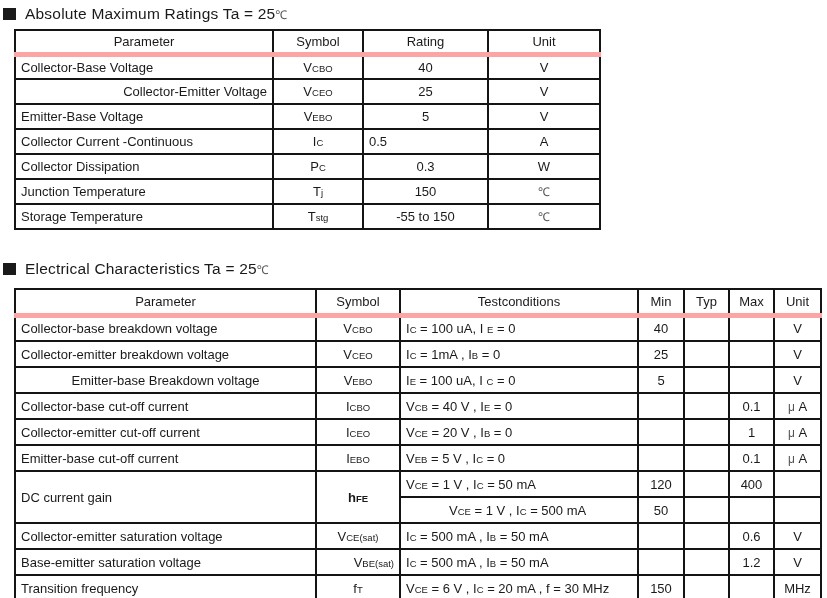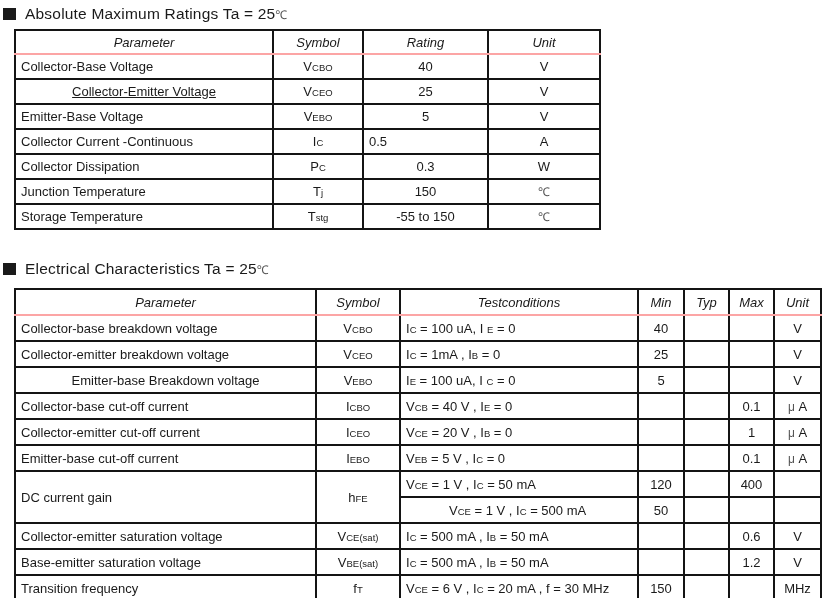--- a/index.html
+++ b/index.html
@@ -15,21 +15,21 @@
     margin:5px 0 6px 3px; height:18px; line-height:18px;
   }
   .bullet { width:13px; height:12px; background:#1a1a1a; display:inline-block; flex:0 0 auto; }
   .s2 .sec-title { margin-top:30px; margin-bottom:10px; }
   table { border-collapse:collapse; table-layout:fixed; margin-left:14px; background:#fff; }
   th, td {
     border:2px solid #141414; font-size:13px; font-weight:400;
     padding:0 5px; white-space:nowrap; overflow:hidden;
     text-align:center; color:#1a1a1a;
   }
-  thead th { border-bottom:2px solid #fca5a5;font-style:italic; }
+  thead th { border-bottom:5px solid #fca5a5; }
   .t1 th { height:24px; }
   .t1 td { height:25px; }
   .t2 th { height:26px; }
   .t2 td { height:26px; }
   .sb { font-size:9.5px; }
   .muted { color:#555; font-size:12px; }
 </style>
 </head>
 <body>
 
@@ -56,21 +56,21 @@
           </tr>
         </thead>
         <tbody>
           <tr>
             <td style="text-align: left;">Collector-Base Voltage</td>
             <td style="text-align: center;">V<span class="sb">CBO</span></td>
             <td style="text-align: center;">40</td>
             <td style="text-align: center;">V</td>
           </tr>
           <tr>
-            <td style="text-align: center; text-decoration: underline;">Collector-Emitter Voltage</td>
+            <td style="text-align: right;">Collector-Emitter Voltage</td>
             <td style="text-align: center;">V<span class="sb">CEO</span></td>
             <td style="text-align: center;">25</td>
             <td style="text-align: center;">V</td>
           </tr>
           <tr>
             <td style="text-align: left;">Emitter-Base Voltage</td>
             <td style="text-align: center;">V<span class="sb">EBO</span></td>
             <td style="text-align: center;">5</td>
             <td style="text-align: center;">V</td>
           </tr>
@@ -178,21 +178,21 @@
             <td style="text-align: left;">Emitter-base cut-off current</td>
             <td style="text-align: center;">I<span class="sb">EBO</span></td>
             <td style="text-align: left;">V<span class="sb">EB</span> = 5 V , I<span class="sb">C</span> = 0</td>
             <td style="text-align: center;"></td>
             <td style="text-align: center;"></td>
             <td style="text-align: center;">0.1</td>
             <td style="text-align: center;"><span class="muted">μ</span> A</td>
           </tr>
           <tr>
             <td rowspan="2" style="text-align: left;">DC current gain</td>
-            <td rowspan="2" style="text-align: center;">h<span class="sb">FE</span></td>
+            <td rowspan="2" style="text-align: center; font-weight: bold;">h<span class="sb">FE</span></td>
             <td style="text-align: left;">V<span class="sb">CE</span> = 1 V , I<span class="sb">C</span> = 50 mA</td>
             <td style="text-align: center;">120</td>
             <td style="text-align: center;"></td>
             <td style="text-align: center;">400</td>
             <td style="text-align: center;"></td>
           </tr>
           <tr>
             <td style="text-align: left; padding-left: 48px;">V<span class="sb">CE</span> = 1 V , I<span class="sb">C</span> = 500 mA</td>
             <td style="text-align: center;">50</td>
             <td style="text-align: center;"></td>
@@ -203,21 +203,21 @@
             <td style="text-align: left;">Collector-emitter saturation voltage</td>
             <td style="text-align: center;">V<span class="sb">CE(sat)</span></td>
             <td style="text-align: left;">I<span class="sb">C</span> = 500 mA , I<span class="sb">B</span> = 50 mA</td>
             <td style="text-align: center;"></td>
             <td style="text-align: center;"></td>
             <td style="text-align: center;">0.6</td>
             <td style="text-align: center;">V</td>
           </tr>
           <tr>
             <td style="text-align: left; margin-top: 16px;">Base-emitter saturation voltage</td>
-            <td style="text-align: center;">V<span class="sb">BE(sat)</span></td>
+            <td style="text-align: right;">V<span class="sb">BE(sat)</span></td>
             <td style="text-align: left;">I<span class="sb">C</span> = 500 mA , I<span class="sb">B</span> = 50 mA</td>
             <td style="text-align: center;"></td>
             <td style="text-align: center;"></td>
             <td style="text-align: center;">1.2</td>
             <td style="text-align: center;">V</td>
           </tr>
           <tr>
             <td style="text-align: left;">Transition frequency</td>
             <td style="text-align: center;">f<span class="sb">T</span></td>
             <td style="text-align: left;">V<span class="sb">CE</span> = 6 V , I<span class="sb">C</span> = 20 mA , f = 30 MHz</td>

